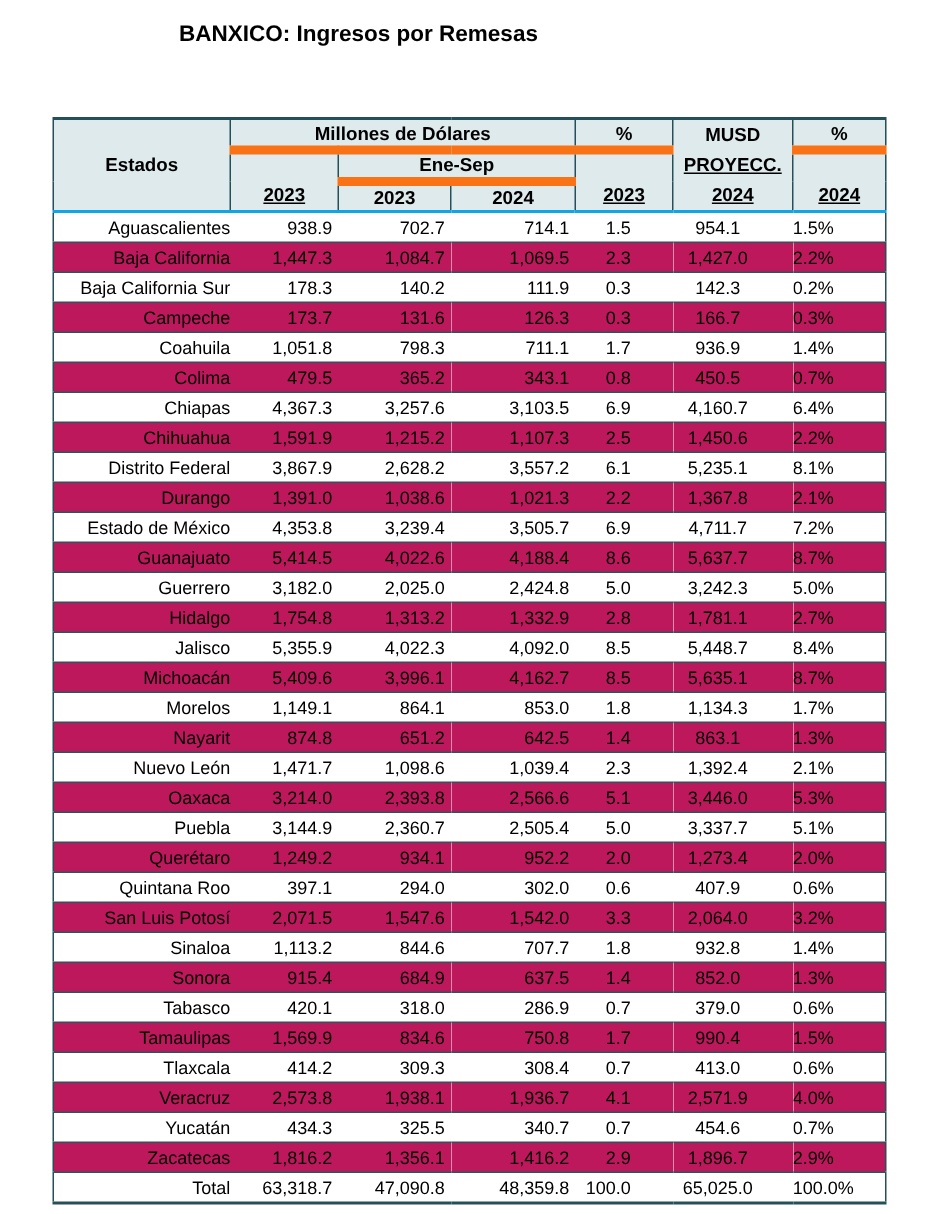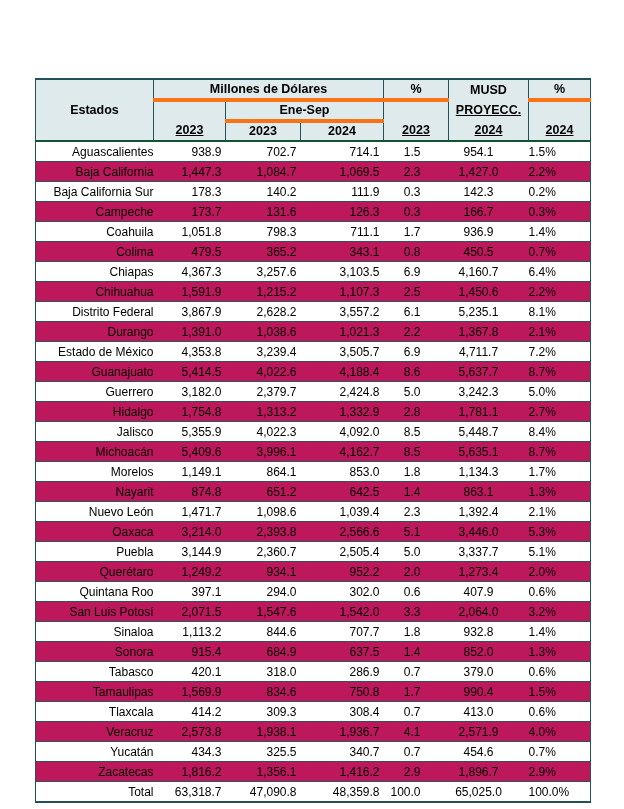--- a/index.html
+++ b/index.html
@@ -21,39 +21,40 @@
   col.c0{width:118px}col.c1{width:72px}col.c2{width:75px}
   col.c3{width:83px}col.c4{width:65px}col.c5{width:80px}col.c6{width:62px}
   thead th,thead td{
     background:#dfeaec;font-weight:bold;text-align:center;vertical-align:middle;
     padding:0;font-size:12.5px;border-left:1px solid #24505a;
   }
   thead .ncl{border-left:none;}
   thead tr.r1{height:21px}
   thead tr.r2{height:20px}
   thead tr.r3{height:20px}
-  .bb{border-bottom:4px solid #f97316;}
-  .hb{border-bottom:2px solid #14532d;}
+  .bb{border-bottom:6px solid #f97316;}
+  .hb{border-bottom:2px solid #0ea5e9;}
   .vbot{vertical-align:bottom;}
   .vbot div{line-height:20px;text-decoration:underline;}
   tbody td{
     padding:0;height:19px;border-bottom:1px solid #2a545e;
     white-space:nowrap;overflow:hidden;
   }
   tbody tr.stripe{background:#be185d;}
   td.colstate{text-align:right;padding-left:8px;}
   td.colnum{text-align:right;padding-right:4px;}
   td.colpct1{text-align:right;padding-right:28px;}
   td.colmusd{text-align:center;padding-right:20px;margin-left:43px;}
   td.colpct2{text-align:left;padding-right:22px;}
 </style>
 </head>
 <body>
 
 <div class="titles">
+  <div class="title-line">BANXICO: Ingresos por Remesas</div>
 </div>
 
 <table>
   <colgroup>
     <col class="c0">
       <col class="c1">
       <col class="c2">
       <col class="c3">
     <col class="c4">
       <col class="c5">
@@ -193,21 +194,21 @@
         <td class="colnum">5,414.5</td>
         <td class="colnum">4,022.6</td>
         <td class="colnum">4,188.4</td>
         <td class="colpct1">8.6</td>
         <td class="colmusd">5,637.7</td>
         <td class="colpct2">8.7%</td>
       </tr>
       <tr>
         <td class="colstate">Guerrero</td>
         <td class="colnum">3,182.0</td>
-        <td class="colnum">2,379.7</td>
+        <td class="colnum">2,025.0</td>
         <td class="colnum">2,424.8</td>
         <td class="colpct1">5.0</td>
         <td class="colmusd">3,242.3</td>
         <td class="colpct2">5.0%</td>
       </tr>
       <tr class="stripe">
         <td class="colstate">Hidalgo</td>
         <td class="colnum">1,754.8</td>
         <td class="colnum">1,313.2</td>
         <td class="colnum">1,332.9</td>

